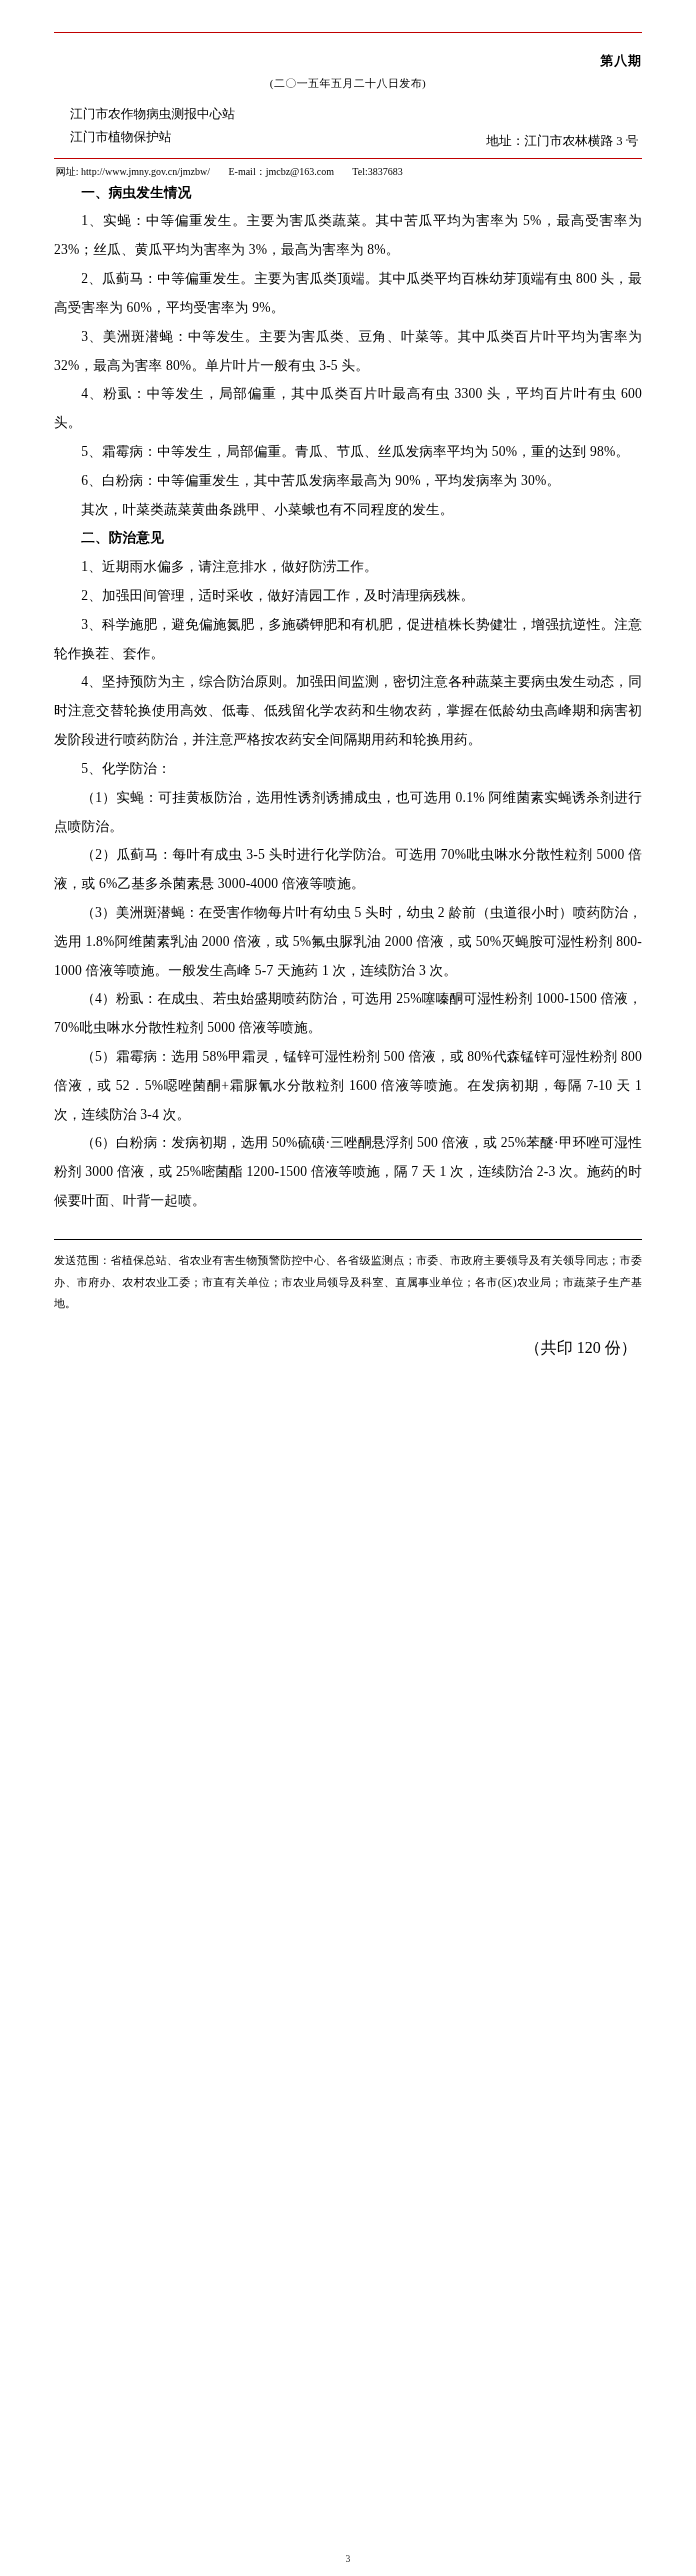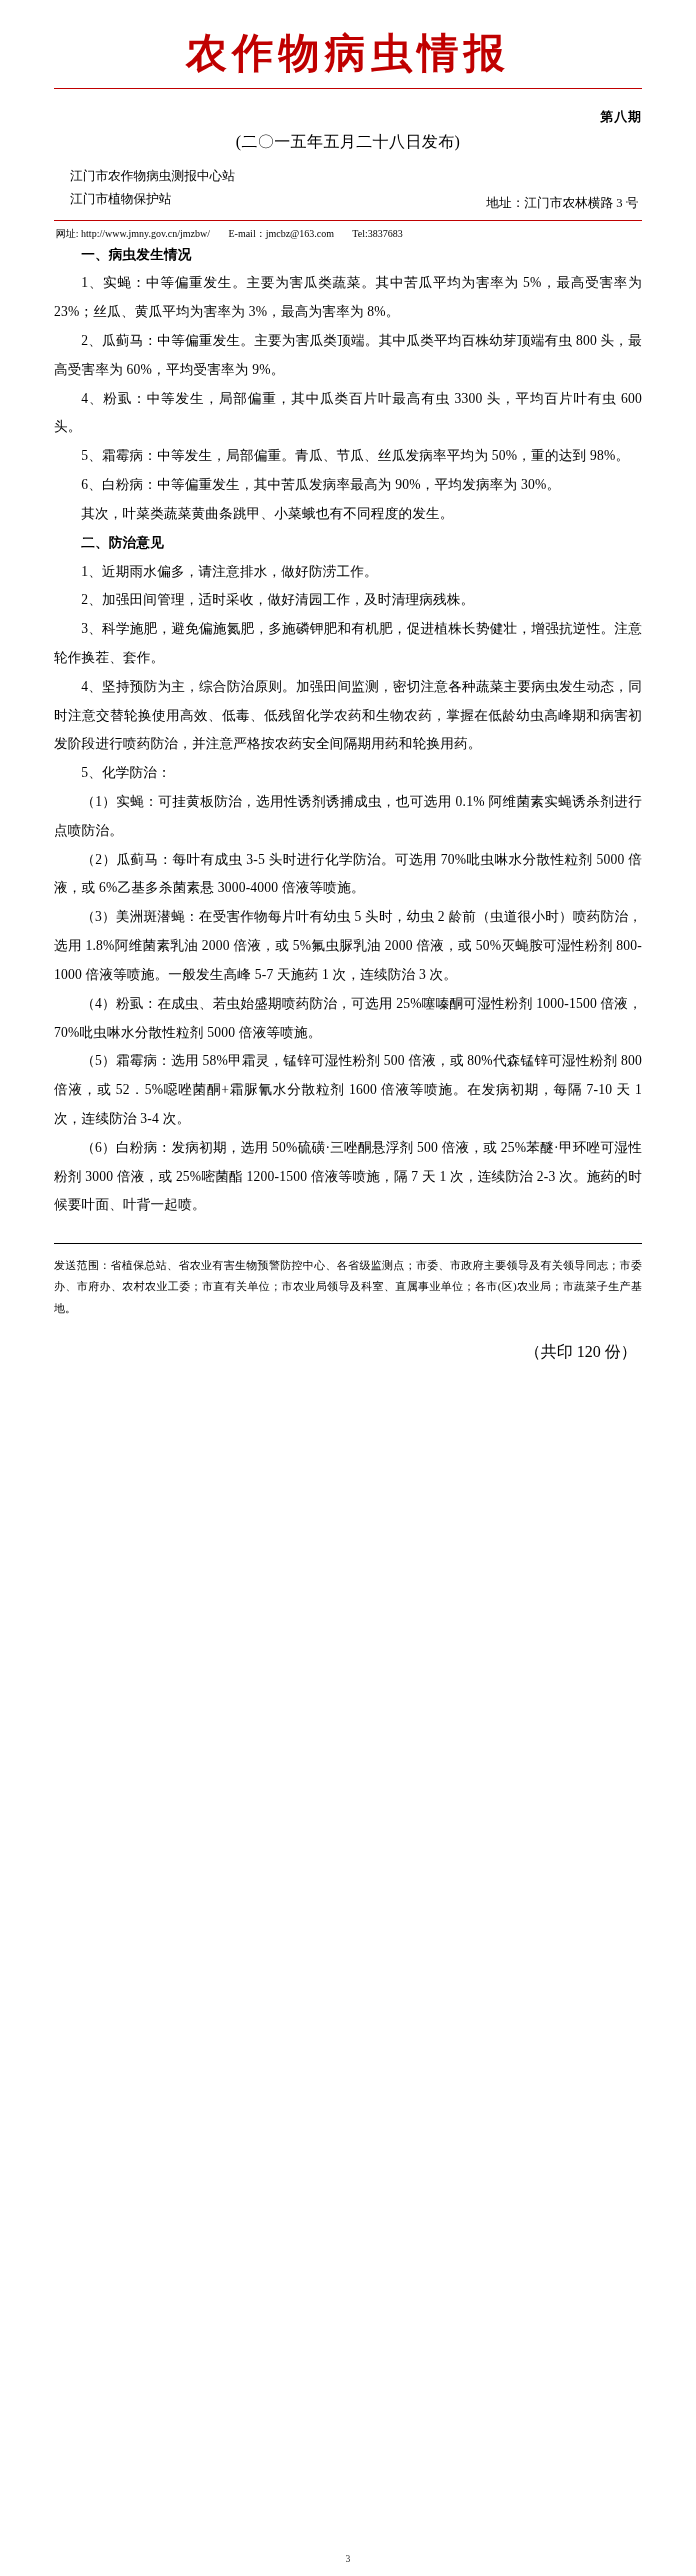--- a/index.html
+++ b/index.html
@@ -38,21 +38,21 @@
     padding: 7px 0 1.8px 0;
   }
   .issue {
     font-size: 13px;
     font-weight: bold;
     margin-top: 19.3px;
     letter-spacing: 0.9px;
     text-align: right;
   }
   .issue-date {
-    font-size: 16px;
+    font-size: 11px;
     margin-top: 6.1px;
     letter-spacing: 0.4px;
   }
   
   .org-row {
     display: flex;
     justify-content: space-between;
     align-items: flex-end;
     margin-top: 11.4px;
     font-size: 12.7px;
@@ -131,21 +131,20 @@
     right: 0;
   }
 </style>
 </head>
 <body>
 
 <div class="page">
   <div class="sheet">
 
     <div class="masthead">
-      <div class="masthead-title">农作物病虫情报</div>
       <hr class="red-rule">
       <div class="issue">第八期</div>
       <div class="issue-date">(二〇一五年五月二十八日发布)</div>
     </div>
 
     <div class="org-row">
       <div class="org-left">
         <div>江门市农作物病虫测报中心站</div>
         <div>江门市植物保护站</div>
       </div>
@@ -158,20 +157,21 @@
       <span class="seg">网址: http://www.jmny.gov.cn/jmzbw/</span>
       <span class="seg">E-mail：jmcbz@163.com</span>
       <span class="seg">Tel:3837683</span>
     </div>
 
 
     <div class="body-text">
       <p class="heading">一、病虫发生情况</p>
       <p>1、实蝇：中等偏重发生。主要为害瓜类蔬菜。其中苦瓜平均为害率为 5%，最高受害率为 23%；丝瓜、黄瓜平均为害率为 3%，最高为害率为 8%。</p>
       <p>2、瓜蓟马：中等偏重发生。主要为害瓜类顶端。其中瓜类平均百株幼芽顶端有虫 800 头，最高受害率为 60%，平均受害率为 9%。</p>
+      <p>3、美洲斑潜蝇：中等发生。主要为害瓜类、豆角、叶菜等。其中瓜类百片叶平均为害率为 32%，最高为害率 80%。单片叶片一般有虫 3-5 头。</p>
       <p>4、粉虱：中等发生，局部偏重，其中瓜类百片叶最高有虫 3300 头，平均百片叶有虫 600 头。</p>
       <p>5、霜霉病：中等发生，局部偏重。青瓜、节瓜、丝瓜发病率平均为 50%，重的达到 98%。</p>
       <p>6、白粉病：中等偏重发生，其中苦瓜发病率最高为 90%，平均发病率为 30%。</p>
       <p>其次，叶菜类蔬菜黄曲条跳甲、小菜蛾也有不同程度的发生。</p>
       <p class="heading">二、防治意见</p>
       <p>1、近期雨水偏多，请注意排水，做好防涝工作。</p>
       <p>2、加强田间管理，适时采收，做好清园工作，及时清理病残株。</p>
       <p>3、科学施肥，避免偏施氮肥，多施磷钾肥和有机肥，促进植株长势健壮，增强抗逆性。注意轮作换茬、套作。</p>
       <p>4、坚持预防为主，综合防治原则。加强田间监测，密切注意各种蔬菜主要病虫发生动态，同时注意交替轮换使用高效、低毒、低残留化学农药和生物农药，掌握在低龄幼虫高峰期和病害初发阶段进行喷药防治，并注意严格按农药安全间隔期用药和轮换用药。</p>
       <p>5、化学防治：</p>

